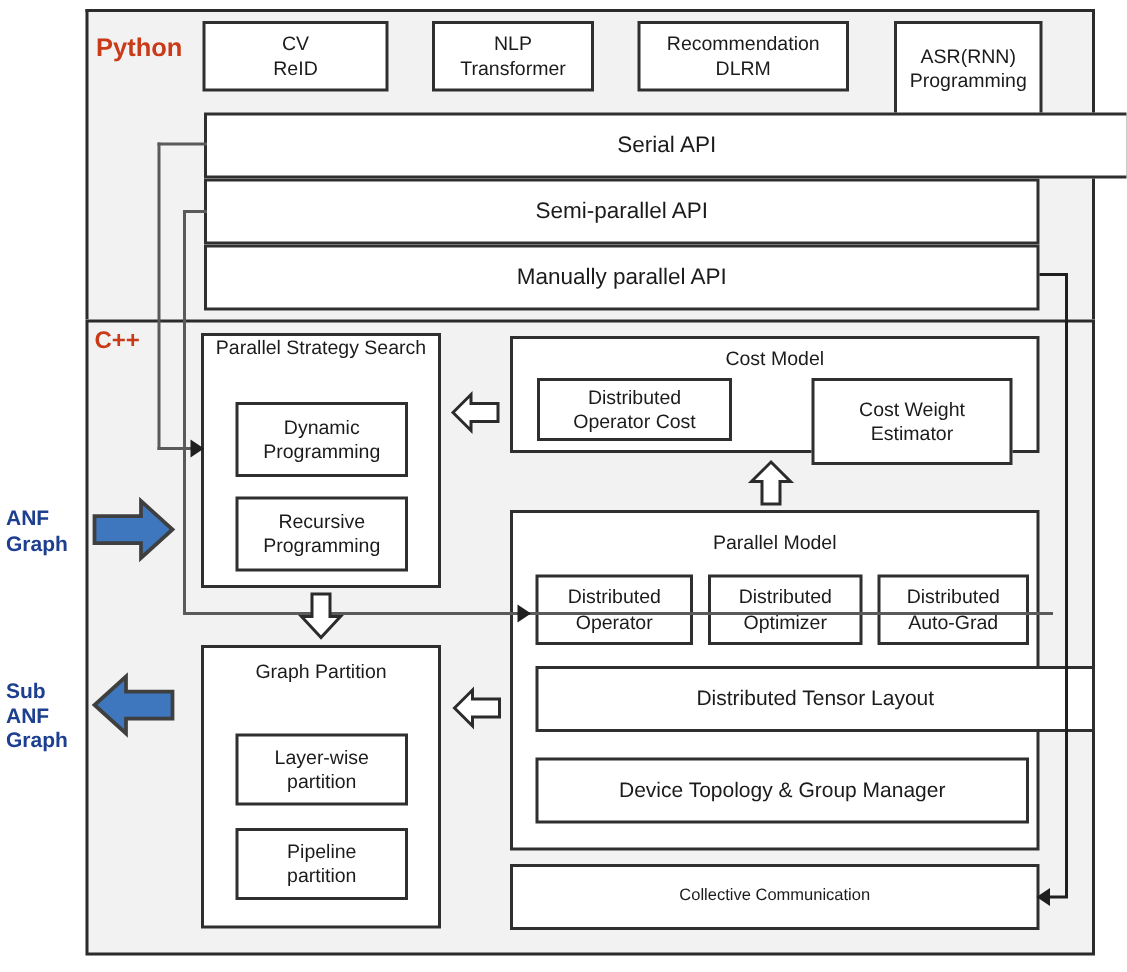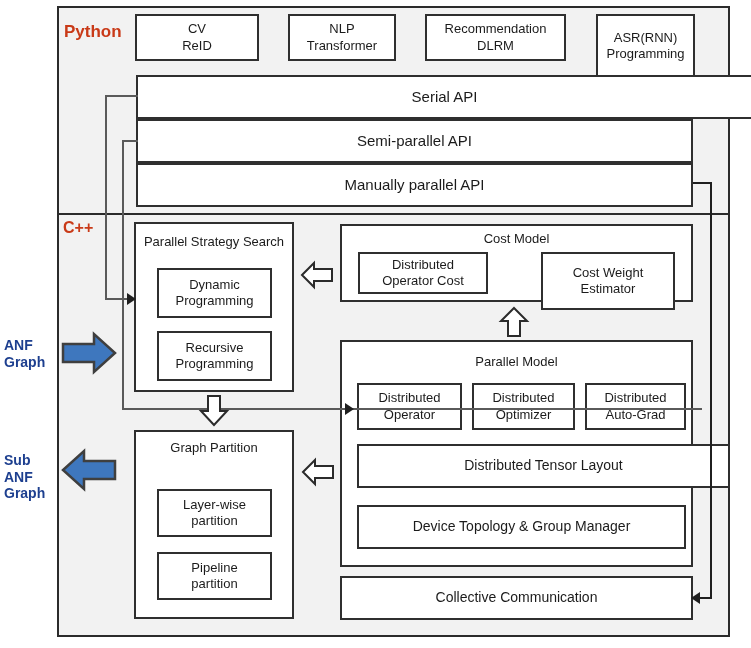--- a/index.html
+++ b/index.html
@@ -28,21 +28,21 @@
   #app-rec{left:425px;top:14px;width:141px;height:47px;}
   #app-asr{left:596px;top:14px;width:99px;height:64px;}
 
   
   #api-serial{left:136px;top:75px;width:617px;height:44px;font-size:15px;}
   #api-semi{left:136px;top:119px;width:557px;height:44px;font-size:15px;}
   #api-manual{left:136px;top:163px;width:557px;height:44px;font-size:15px;}
 
   
   #pss{left:134px;top:222px;width:160px;height:170px;}
-  #pss .grouptitle{top:10px;}
+  #pss .grouptitle{top:0;}
   #pss-dp{left:157px;top:268px;width:115px;height:50px;}
   #pss-rp{left:157px;top:331px;width:115px;height:50px;}
 
   #gp{left:134px;top:430px;width:160px;height:189px;}
   #gp .grouptitle{top:8px;}
   #gp-layer{left:157px;top:489px;width:115px;height:48px;}
   #gp-pipe{left:157px;top:552px;width:115px;height:48px;}
 
   
   #cost-model{left:340px;top:224px;width:353px;height:78px;}
@@ -51,21 +51,21 @@
   #cm-cwe{left:541px;top:252px;width:134px;height:58px;}
 
   #parallel-model{left:340px;top:340px;width:353px;height:227px;}
   #parallel-model .grouptitle{top:12px;}
   #pm-op{left:357px;top:383px;width:105px;height:47px;}
   #pm-opt{left:472px;top:383px;width:103px;height:47px;}
   #pm-ag{left:585px;top:383px;width:101px;height:47px;}
   #pm-dtl{left:357px;top:444px;width:373px;height:44px;font-size:14px;}
   #pm-dtg{left:357px;top:505px;width:329px;height:44px;font-size:14px;}
 
-  #collective{left:340px;top:576px;width:353px;height:44px;font-size:14px;}
+  #collective{left:340px;top:576px;width:353px;height:44px;font-size:11px;}
 
   
   .ln{position:absolute;background:#5a5a5a;}
   .ln.v{width:2px;}
   .ln.h{height:2px;}
   .ln.dark{background:#1f1f1f;}
 
   
   .ahead{position:absolute;width:0;height:0;}
   .ahead.right{border-top:6px solid transparent;border-bottom:6px solid transparent;border-left:9px solid #1f1f1f;}

